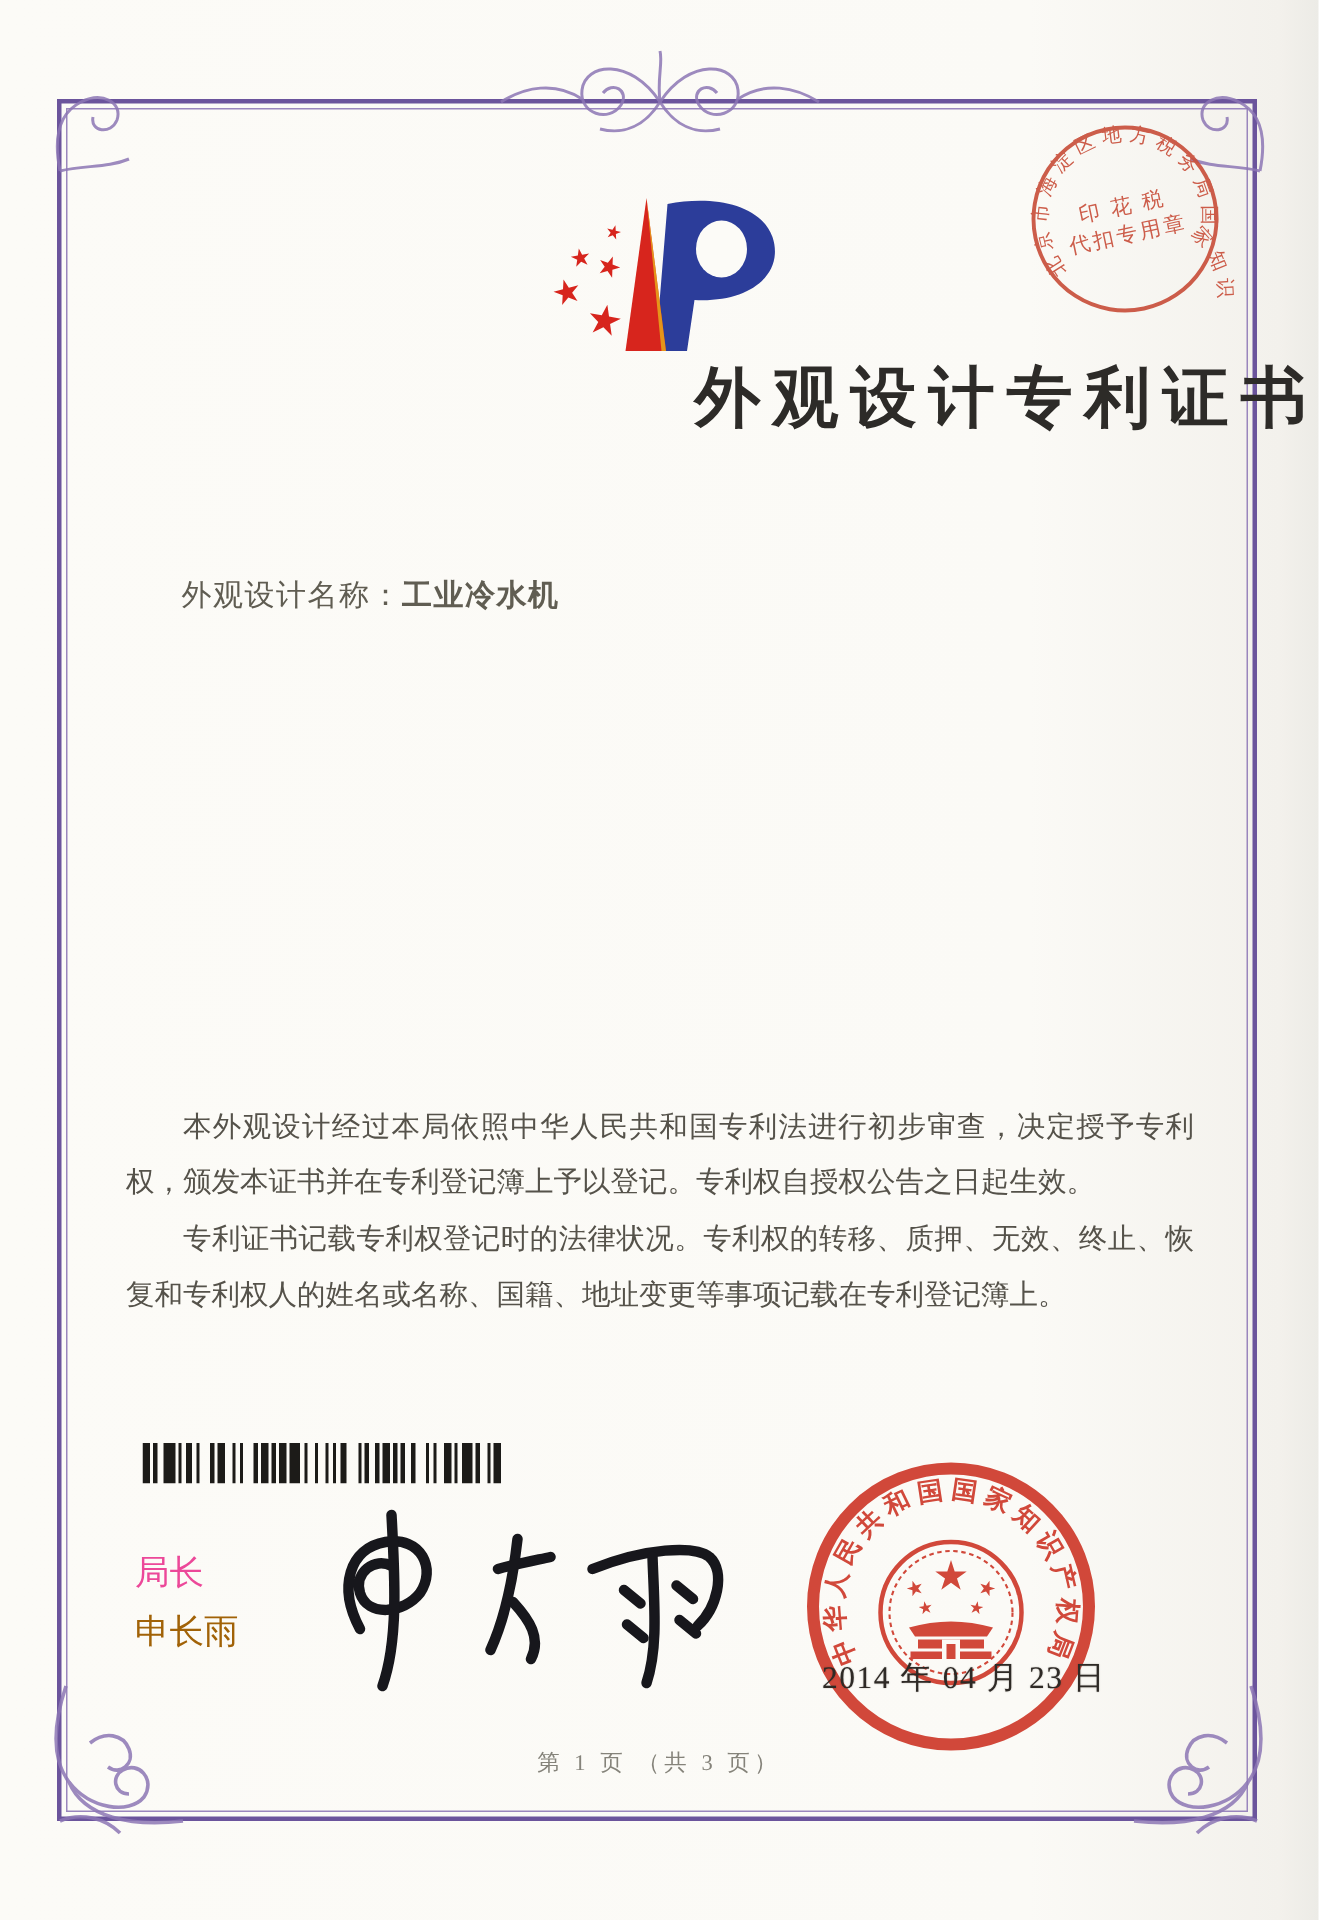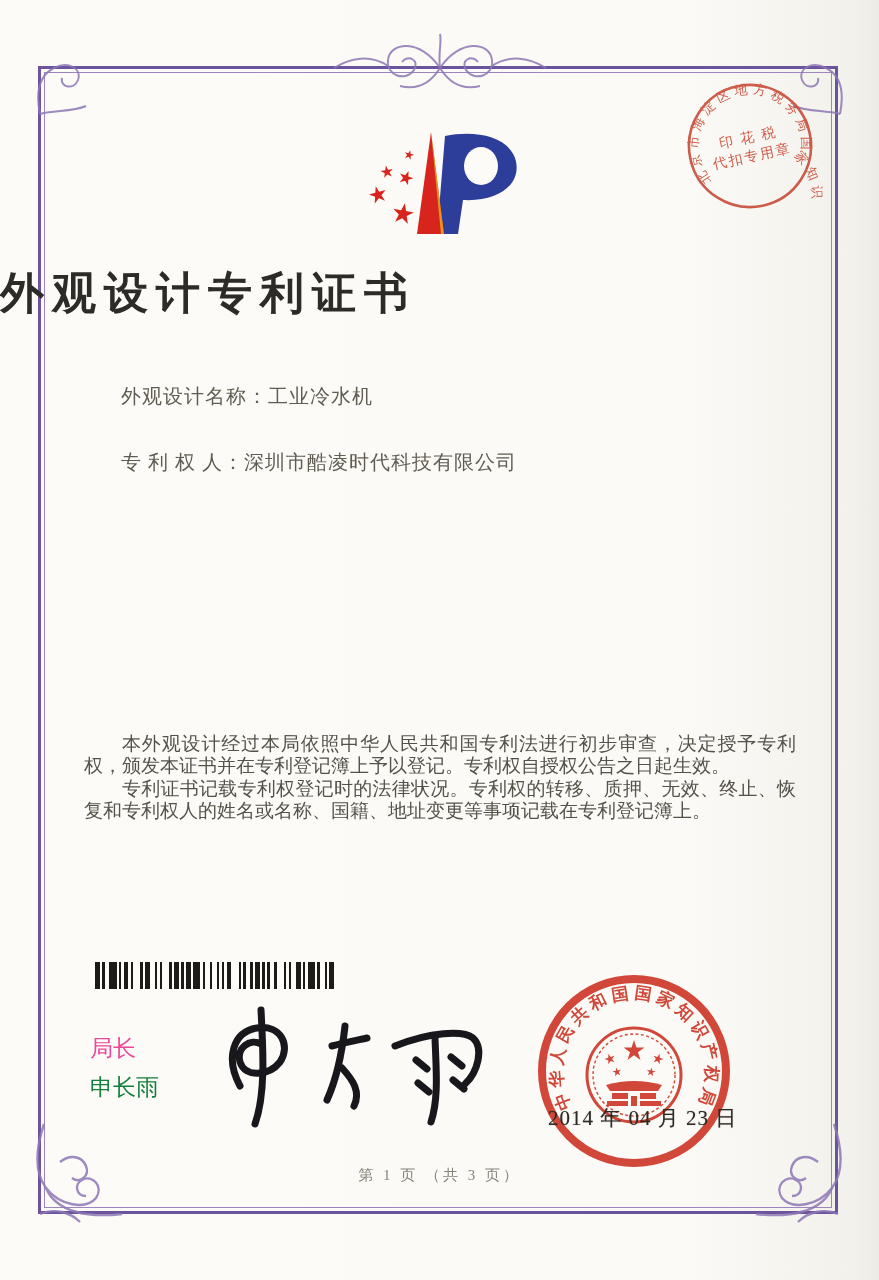--- a/index.html
+++ b/index.html
@@ -23,37 +23,37 @@
   .cert-no{
     position:absolute;left:85px;top:110px;font-size:18px;letter-spacing:4px;
     color:#85837a;
   }
   
   .logo{position:absolute;left:345px;top:126px;width:185px;height:115px;}
   
   .tax-stamp{position:absolute;left:685px;top:81px;width:130px;height:130px;transform:rotate(-12deg);opacity:.92;}
   
   .title{
-    position:absolute;left:0;top:264px;width:100%;text-align:left;
+    position:absolute;left:0;top:236px;width:100%;text-align:right;
     font-size:44px;letter-spacing:8px;color:#2d2b28;font-weight:600;
   }
   
   .fields{position:absolute;left:85px;top:360px;width:710px;}
   .field-row{height:66px;font-size:20px;color:#605d52;letter-spacing:1px;white-space:pre;}
   .field-row .lbl{display:inline-block;}
-  .field-row .val{display:inline-block;}
-  
-  .paras{position:absolute;left:84px;top:733px;width:712px;font-size:19px;line-height:22px;color:#55524a;text-align:justify;}
+  .field-row .val{display:inline-block;font-weight:bold;}
+  
+  .paras{position:absolute;left:84px;top:733px;width:712px;font-size:19px;line-height:37px;color:#55524a;text-align:justify;}
   .paras p{margin:0 0 1px 0;text-indent:2em;}
   
   .barcode{position:absolute;left:95px;top:962px;width:242px;height:27px;overflow:hidden;white-space:nowrap;font-size:0;}
   .barcode span{display:inline-block;height:27px;vertical-align:top;}
   
   .sig-title{position:absolute;left:90px;top:1033px;font-size:23px;color:#ec4899;font-family:"Liberation Sans","DejaVu Sans",sans-serif;}
-  .sig-name{position:absolute;left:90px;top:1072px;font-size:23px;color:#15803d;font-family:"Liberation Sans","DejaVu Sans",sans-serif;}
+  .sig-name{position:absolute;left:90px;top:1072px;font-size:23px;color:#a16207;font-family:"Liberation Sans","DejaVu Sans",sans-serif;}
   .sig-script{position:absolute;left:195px;top:998px;width:300px;height:135px;}
   
   .seal{position:absolute;left:536px;top:973px;width:196px;height:196px;opacity:.93;}
   .seal-date{
     position:absolute;left:548px;top:1104px;width:250px;font-size:21px;color:#2e2a26;
     letter-spacing:1px;white-space:pre;text-shadow:0 0 1px rgba(40,30,20,.4);
   }
   
   .footer{position:absolute;left:0;top:1166px;width:100%;text-align:center;font-size:15px;letter-spacing:3px;color:#85837a;}
 </style>
@@ -138,23 +138,20 @@
     </text>
     <text x="65" y="61" text-anchor="middle" font-size="14" fill="#c9503c" letter-spacing="2">印 花 税</text>
     <text x="65" y="80" text-anchor="middle" font-size="14" fill="#c9503c" letter-spacing="2">代扣专用章</text>
   </svg>
 
   <div class="title">外观设计专利证书</div>
 
   <div class="fields">
     <div class="field-row">
       <span class="lbl">外观设计名称：</span><span class="val">工业冷水机</span>
-    </div>
-    <div class="field-row">
-      <span class="lbl">专 利 权 人：</span><span class="val">深圳市酷凌时代科技有限公司</span>
     </div>
   </div>
 
   <div class="paras">
     <p>本外观设计经过本局依照中华人民共和国专利法进行初步审查，决定授予专利权，颁发本证书并在专利登记簿上予以登记。专利权自授权公告之日起生效。</p>
     <p>专利证书记载专利权登记时的法律状况。专利权的转移、质押、无效、终止、恢复和专利权人的姓名或名称、国籍、地址变更等事项记载在专利登记簿上。</p>
   </div>
 
   <div class="barcode" id="barcode"><span style="width: 4.79208px; background: rgb(28, 27, 24);"></span><span style="width: 2.39604px; background: transparent;"></span><span style="width: 2.39604px; background: rgb(28, 27, 24);"></span><span style="width: 4.79208px; background: transparent;"></span><span style="width: 7.18812px; background: rgb(28, 27, 24);"></span><span style="width: 2.39604px; background: transparent;"></span><span style="width: 2.39604px; background: rgb(28, 27, 24);"></span><span style="width: 2.39604px; background: transparent;"></span><span style="width: 4.79208px; background: rgb(28, 27, 24);"></span><span style="width: 2.39604px; background: transparent;"></span><span style="width: 2.39604px; background: rgb(28, 27, 24);"></span><span style="width: 7.18812px; background: transparent;"></span><span style="width: 2.39604px; background: rgb(28, 27, 24);"></span><span style="width: 2.39604px; background: transparent;"></span><span style="width: 4.79208px; background: rgb(28, 27, 24);"></span><span style="width: 4.79208px; background: transparent;"></span><span style="width: 2.39604px; background: rgb(28, 27, 24);"></span><span style="width: 2.39604px; background: transparent;"></span><span style="width: 2.39604px; background: rgb(28, 27, 24);"></span><span style="width: 7.18812px; background: transparent;"></span><span style="width: 2.39604px; background: rgb(28, 27, 24);"></span><span style="width: 2.39604px; background: transparent;"></span><span style="width: 4.79208px; background: rgb(28, 27, 24);"></span><span style="width: 2.39604px; background: transparent;"></span><span style="width: 2.39604px; background: rgb(28, 27, 24);"></span><span style="width: 2.39604px; background: transparent;"></span><span style="width: 4.79208px; background: rgb(28, 27, 24);"></span><span style="width: 2.39604px; background: transparent;"></span><span style="width: 7.18812px; background: rgb(28, 27, 24);"></span><span style="width: 2.39604px; background: transparent;"></span><span style="width: 2.39604px; background: rgb(28, 27, 24);"></span><span style="width: 4.79208px; background: transparent;"></span><span style="width: 2.39604px; background: rgb(28, 27, 24);"></span><span style="width: 4.79208px; background: transparent;"></span><span style="width: 2.39604px; background: rgb(28, 27, 24);"></span><span style="width: 2.39604px; background: transparent;"></span><span style="width: 2.39604px; background: rgb(28, 27, 24);"></span><span style="width: 2.39604px; background: transparent;"></span><span style="width: 4.79208px; background: rgb(28, 27, 24);"></span><span style="width: 7.18812px; background: transparent;"></span><span style="width: 2.39604px; background: rgb(28, 27, 24);"></span><span style="width: 2.39604px; background: transparent;"></span><span style="width: 2.39604px; background: rgb(28, 27, 24);"></span><span style="width: 4.79208px; background: transparent;"></span><span style="width: 2.39604px; background: rgb(28, 27, 24);"></span><span style="width: 2.39604px; background: transparent;"></span><span style="width: 4.79208px; background: rgb(28, 27, 24);"></span><span style="width: 2.39604px; background: transparent;"></span><span style="width: 2.39604px; background: rgb(28, 27, 24);"></span><span style="width: 2.39604px; background: transparent;"></span><span style="width: 2.39604px; background: rgb(28, 27, 24);"></span><span style="width: 4.79208px; background: transparent;"></span><span style="width: 2.39604px; background: rgb(28, 27, 24);"></span><span style="width: 7.18812px; background: transparent;"></span><span style="width: 2.39604px; background: rgb(28, 27, 24);"></span><span style="width: 2.39604px; background: transparent;"></span><span style="width: 2.39604px; background: rgb(28, 27, 24);"></span><span style="width: 4.79208px; background: transparent;"></span><span style="width: 4.79208px; background: rgb(28, 27, 24);"></span><span style="width: 2.39604px; background: transparent;"></span><span style="width: 2.39604px; background: rgb(28, 27, 24);"></span><span style="width: 2.39604px; background: transparent;"></span><span style="width: 7.18812px; background: rgb(28, 27, 24);"></span><span style="width: 2.39604px; background: transparent;"></span><span style="width: 2.39604px; background: rgb(28, 27, 24);"></span><span style="width: 4.79208px; background: transparent;"></span><span style="width: 2.39604px; background: rgb(28, 27, 24);"></span><span style="width: 2.39604px; background: transparent;"></span><span style="width: 4.79208px; background: rgb(28, 27, 24);"></span><span style="width: 2.39604px; background: transparent;"></span></div>
 

